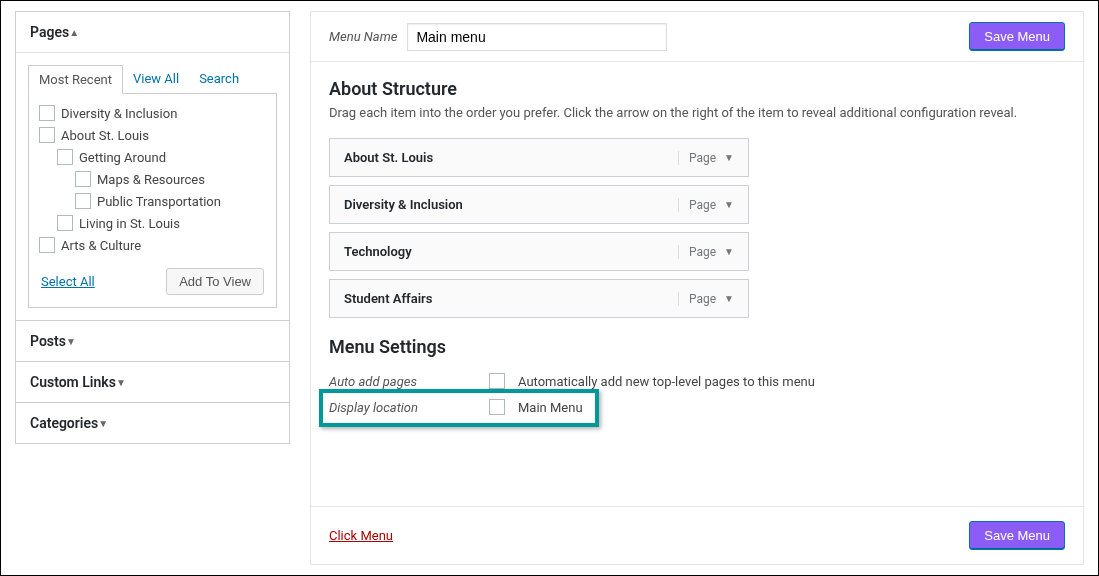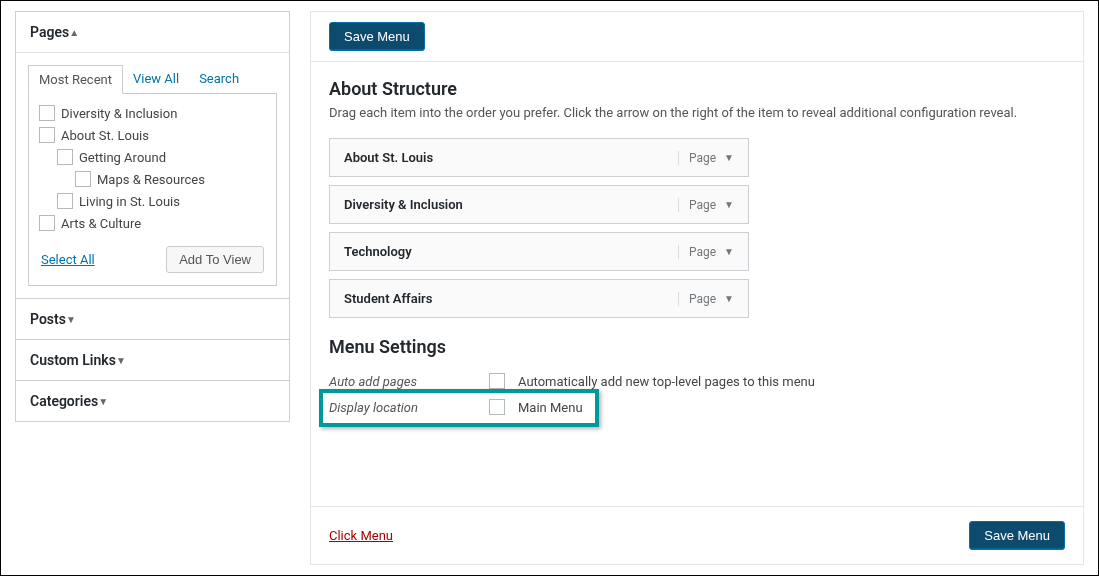--- a/index.html
+++ b/index.html
@@ -144,21 +144,21 @@
     font-size: 13px;
   }
   .menu-name-input {
     border: 1px solid #ddd;
     padding: 5px 8px;
     font-size: 14px;
     width: 260px;
     box-shadow: inset 0 1px 2px rgba(0,0,0,0.07);
   }
   .btn-primary {
-    background: #0c4a6e;
+    background: #8b5cf6;
     border: 1px solid #0073aa;
     color: #fff;
     padding: 6px 14px;
     font-size: 13px;
     font-weight: 400;
     cursor: pointer;
     border-radius: 3px;
     box-shadow: inset 0 -1px 0 #006799;
   }
   .main-body {
@@ -284,20 +284,24 @@
                   <span>About St. Louis</span>
                 </div>
                 <div class="tree-item ind1">
                   <span class="tree-cb"></span>
                   <span>Getting Around</span>
                 </div>
                 <div class="tree-item ind2">
                   <span class="tree-cb"></span>
                   <span>Maps &amp; Resources</span>
                 </div>
+                <div class="tree-item ind2">
+                  <span class="tree-cb"></span>
+                  <span>Public Transportation</span>
+                </div>
                 <div class="tree-item ind1">
                   <span class="tree-cb"></span>
                   <span>Living in St. Louis</span>
                 </div>
                 <div class="tree-item">
                   <span class="tree-cb"></span>
                   <span>Arts &amp; Culture</span>
                 </div>
               </div>
             <div class="tab-panel-footer">
@@ -323,20 +327,24 @@
     <div class="accordion">
       <div class="acc-header collapsed">
         <span>Categories</span>
         <span class="acc-caret">▼</span>
       </div>
     </div>
   </div>
 
   <div class="main">
     <div class="main-header">
+      <div class="menu-name-row">
+        <span class="menu-name-label">Menu Name</span>
+        <input class="menu-name-input" value="Main menu" style="">
+      </div>
       <button class="btn-primary">Save Menu</button>
     </div>
     <div class="main-body">
       <div class="section-title">About Structure</div>
       <div class="section-desc">Drag each item into the order you prefer. Click the arrow on the right of the item to reveal additional configuration reveal.</div>
       <div class="menu-items" id="menu-items">
           <div class="menu-item">
             <span class="menu-item-title">About St. Louis</span>
             <span class="menu-item-right">
               <span class="menu-item-type">

